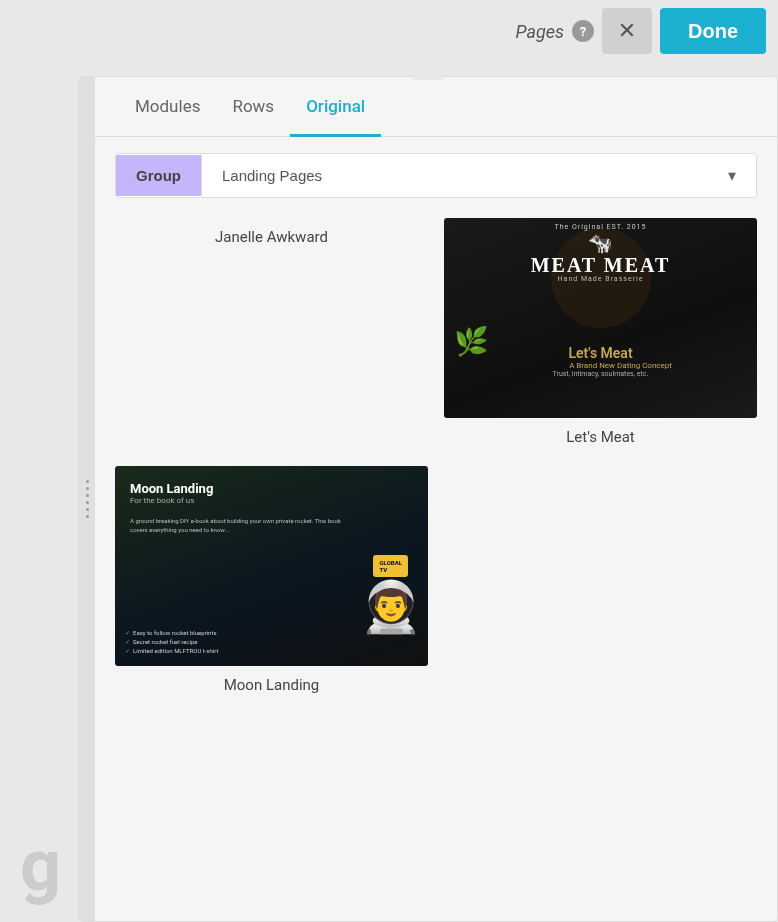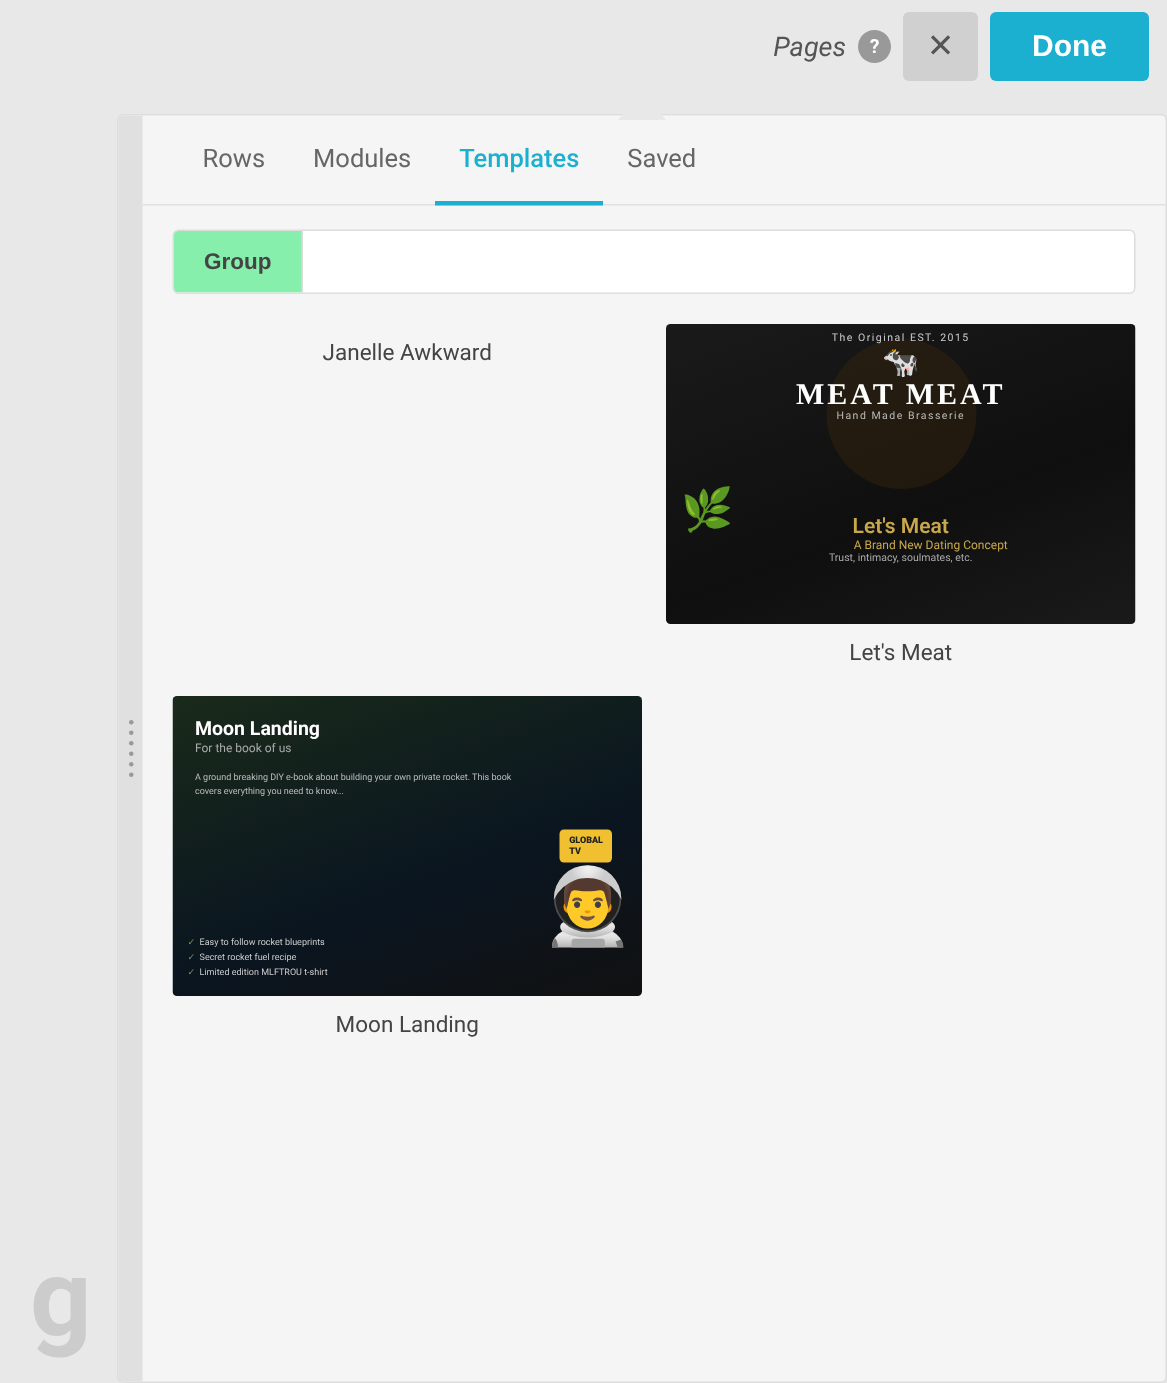--- a/index.html
+++ b/index.html
@@ -195,21 +195,21 @@
       align-items: center;
       border: 1px solid #ddd;
       border-radius: 4px;
       background: white;
       margin-bottom: 20px;
       overflow: hidden;
     }
 
     .group-btn {
       padding: 12px 20px;
-      background: #86efac;
+      background: #c4b5fd;
       border: none;
       font-size: 15px;
       font-weight: 600;
       color: #444;
       cursor: pointer;
       border-right: 1px solid #ddd;
     }
 
     .landing-pages-btn {
       flex: 1;
@@ -496,30 +496,33 @@
     <div class="drag-handle">
       <div class="drag-handle-dot"></div>
       <div class="drag-handle-dot"></div>
       <div class="drag-handle-dot"></div>
       <div class="drag-handle-dot"></div>
       <div class="drag-handle-dot"></div>
       <div class="drag-handle-dot"></div>
     </div>
 
     <div class="tabs" style="margin-left: 16px;">
+      <div class="tab">Modules</div>
       <div class="tab">Rows</div>
-      <div class="tab">Modules</div>
-      <div class="tab active">Templates</div>
-      <div class="tab">Saved</div>
+      <div class="tab active">Original</div>
     </div>
 
     <div class="content" style="margin-left: 16px;">
 
       <div class="group-selector">
         <button class="group-btn">Group</button>
+        <button class="landing-pages-btn">
+          <span>Landing Pages</span>
+          <span class="chevron">▾</span>
+        </button>
       </div>
 
       <div class="template-grid">
 
         <div class="template-card">
           <div class="template-label">Janelle Awkward</div>
         </div>
 
         <div class="template-card">
           <div class="template-thumb">

